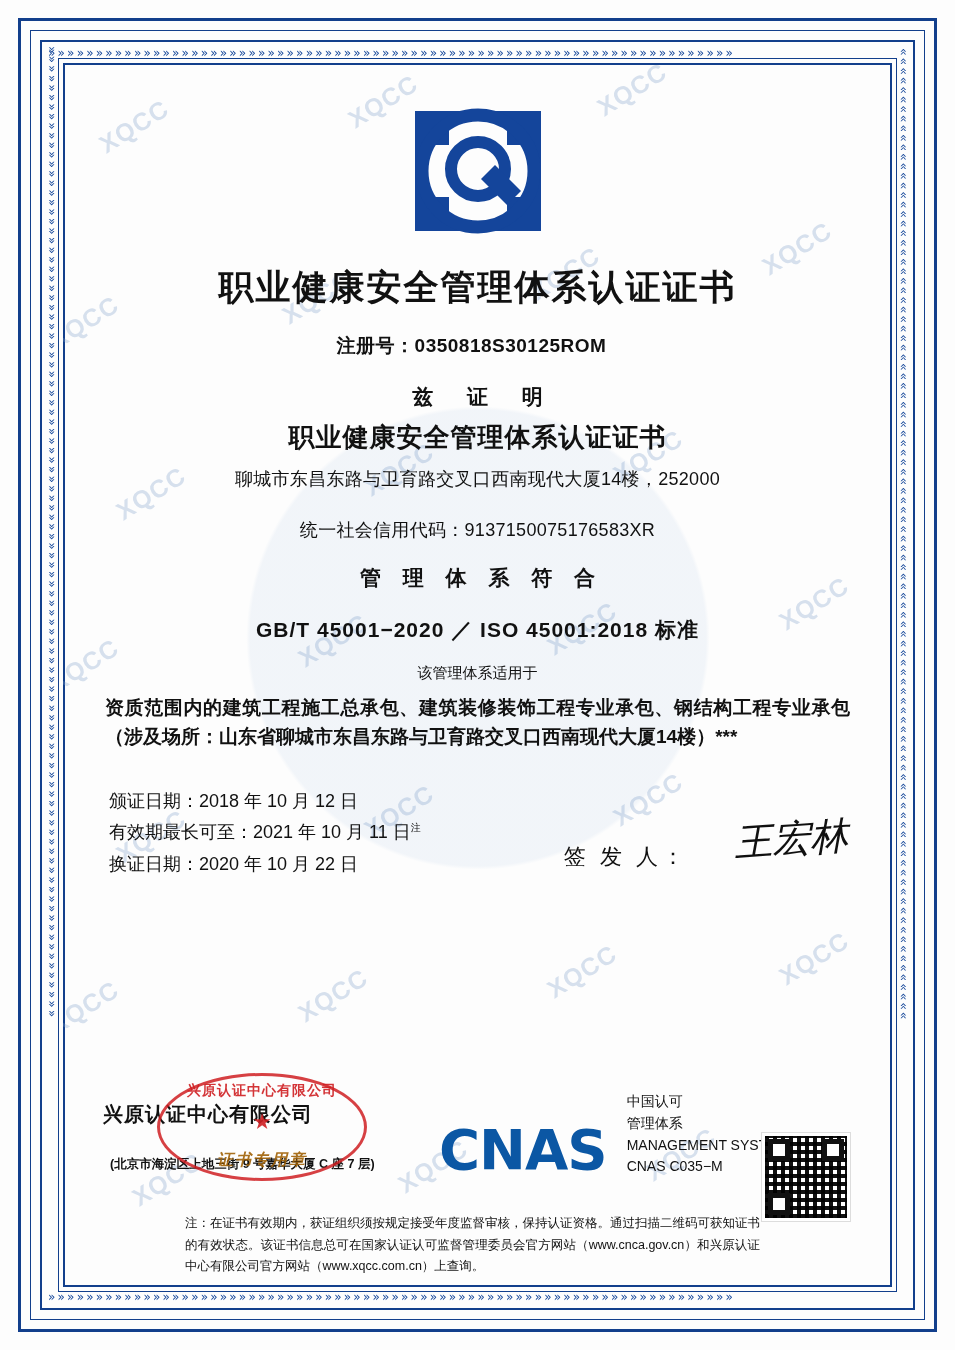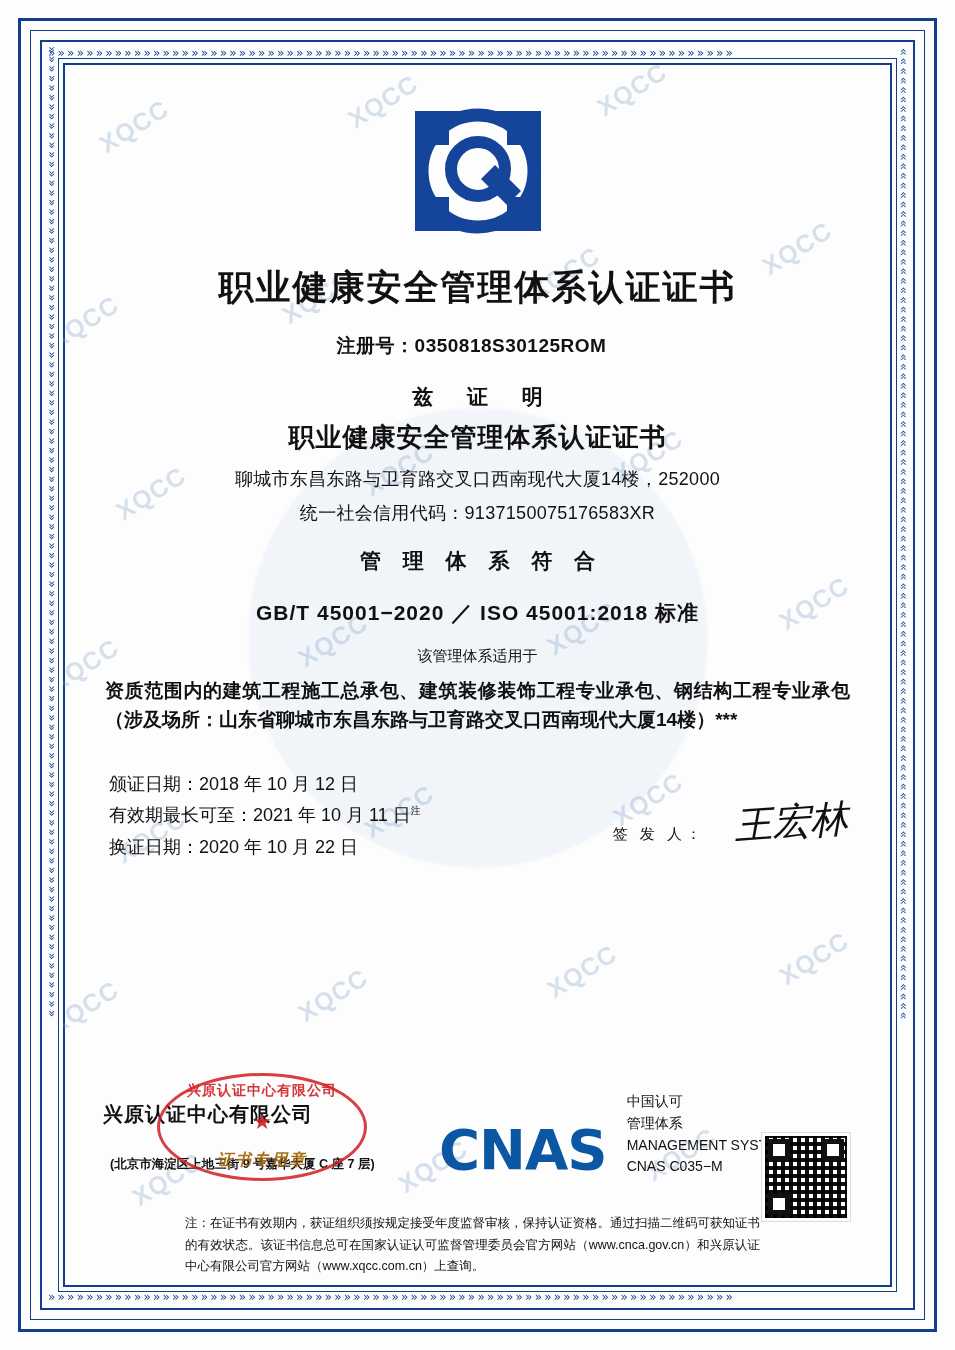--- a/index.html
+++ b/index.html
@@ -127,21 +127,21 @@
     font-size:26px;
     font-weight:bold;
     letter-spacing:1px;
   }
   .addr{
     margin-top:12px;
     font-size:18px;
     letter-spacing:.3px;
   }
   .credit{
-    margin-top:10px;
+    margin-top:27px;
     font-size:18px;
     letter-spacing:.3px;
   }
   .conform{
     margin-top:22px;
     font-size:21px;
     font-weight:bold;
     letter-spacing:8px;
     padding-left:8px;
   }
@@ -170,22 +170,22 @@
     line-height:1.75;
     padding-left:10px;
   }
   .sup{font-size:10px;vertical-align:super;}
   .sign-row{
     position:relative;
     margin-top:-60px;
     height:60px;
   }
   .sign-label{
-    position:absolute;right:151px;top:22px;
-    font-size:15px;
+    position:absolute;right:168px;top:22px;
+    font-size:22px;
     letter-spacing:4px;
   }
   .signature{
     position:absolute;right:8px;top:-6px;
     font-family:"DejaVu Serif","Liberation Serif",serif;
     font-size:38px;
     font-style:italic;
     color:#101010;
     transform:rotate(-4deg);
     white-space:nowrap;

